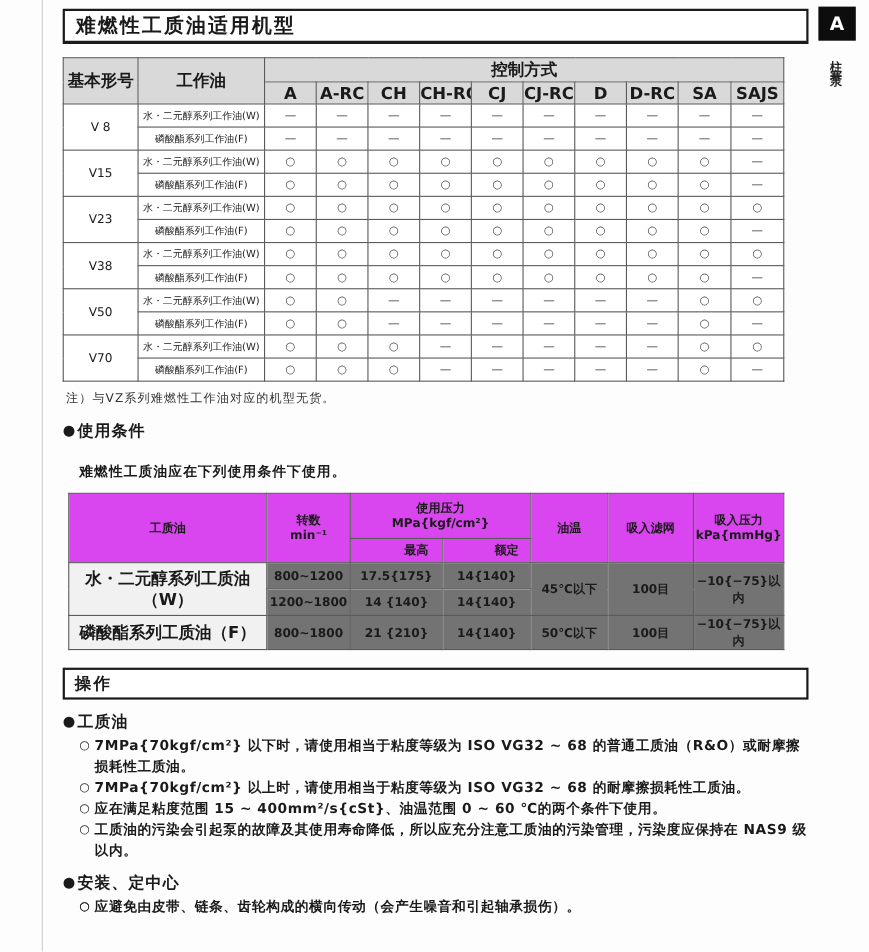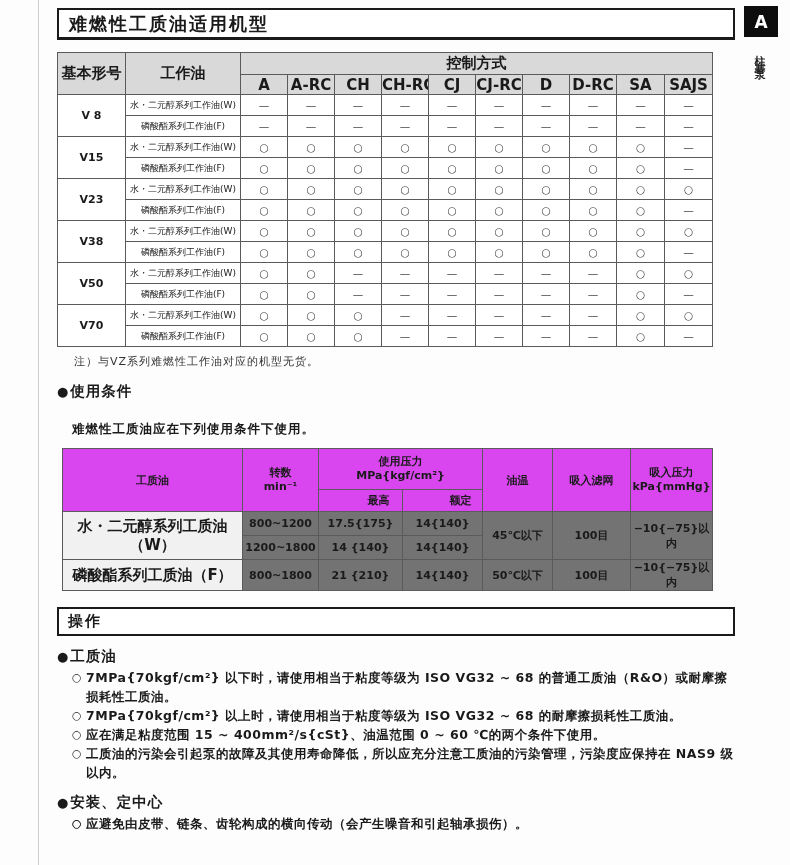--- a/index.html
+++ b/index.html
@@ -19,24 +19,24 @@
   .title-box{border:2px solid #1a1a1a;border-bottom-width:3px;height:27px;line-height:27px;
     padding-left:10px;font-size:18px;font-weight:bold;letter-spacing:2px;background:#fff;}
   
   table{border-collapse:collapse;table-layout:fixed;}
   .models{margin-top:12px;width:655px;font-size:10px;}
   .models th,.models td{border:1px solid #5a5a5a;text-align:center;padding:0;overflow:hidden;white-space:nowrap;}
   .models thead th{background:#d9d9d9;font-weight:bold;font-size:15px;}
   .models thead tr.r1 th{height:21px;}
   .models thead tr.r2 th{height:19px;}
   .models td{height:20px;background:#fff;}
-  .models td.model{font-weight:bold;font-size:11px;}
+  .models td.model{font-weight:normal;font-size:11px;}
   .models td.oil{font-size:9px;}
   .models td.sym{font-size:10.5px;color:#444;}
-  .note{margin-top:7px;margin-left:17px;font-size:11px;color:#333;letter-spacing:1px;}
+  .note{margin-top:7px;margin-left:3px;font-size:11px;color:#333;letter-spacing:1px;}
   
   .sec-head{display:flex;align-items:center;margin-top:13px;font-size:14.5px;font-weight:bold;letter-spacing:1px;}
   .sec-head .dot{font-size:13px;margin-right:1px;}
   .sec-body{margin-left:15px;margin-top:20px;font-size:12.5px;font-weight:600;letter-spacing:1px;}
   
   .cond{margin-top:10px;margin-left:5px;width:650px;font-size:11px;}
   .cond th,.cond td{border:1px solid #5a5a5a;text-align:center;padding:0;overflow:hidden;}
   .cond thead th{background:#d946ef;font-weight:bold;margin-left:10px;}
   .cond .hl{display:block;line-height:14px;}
   .cond tr.hr1 th{height:40px;}

